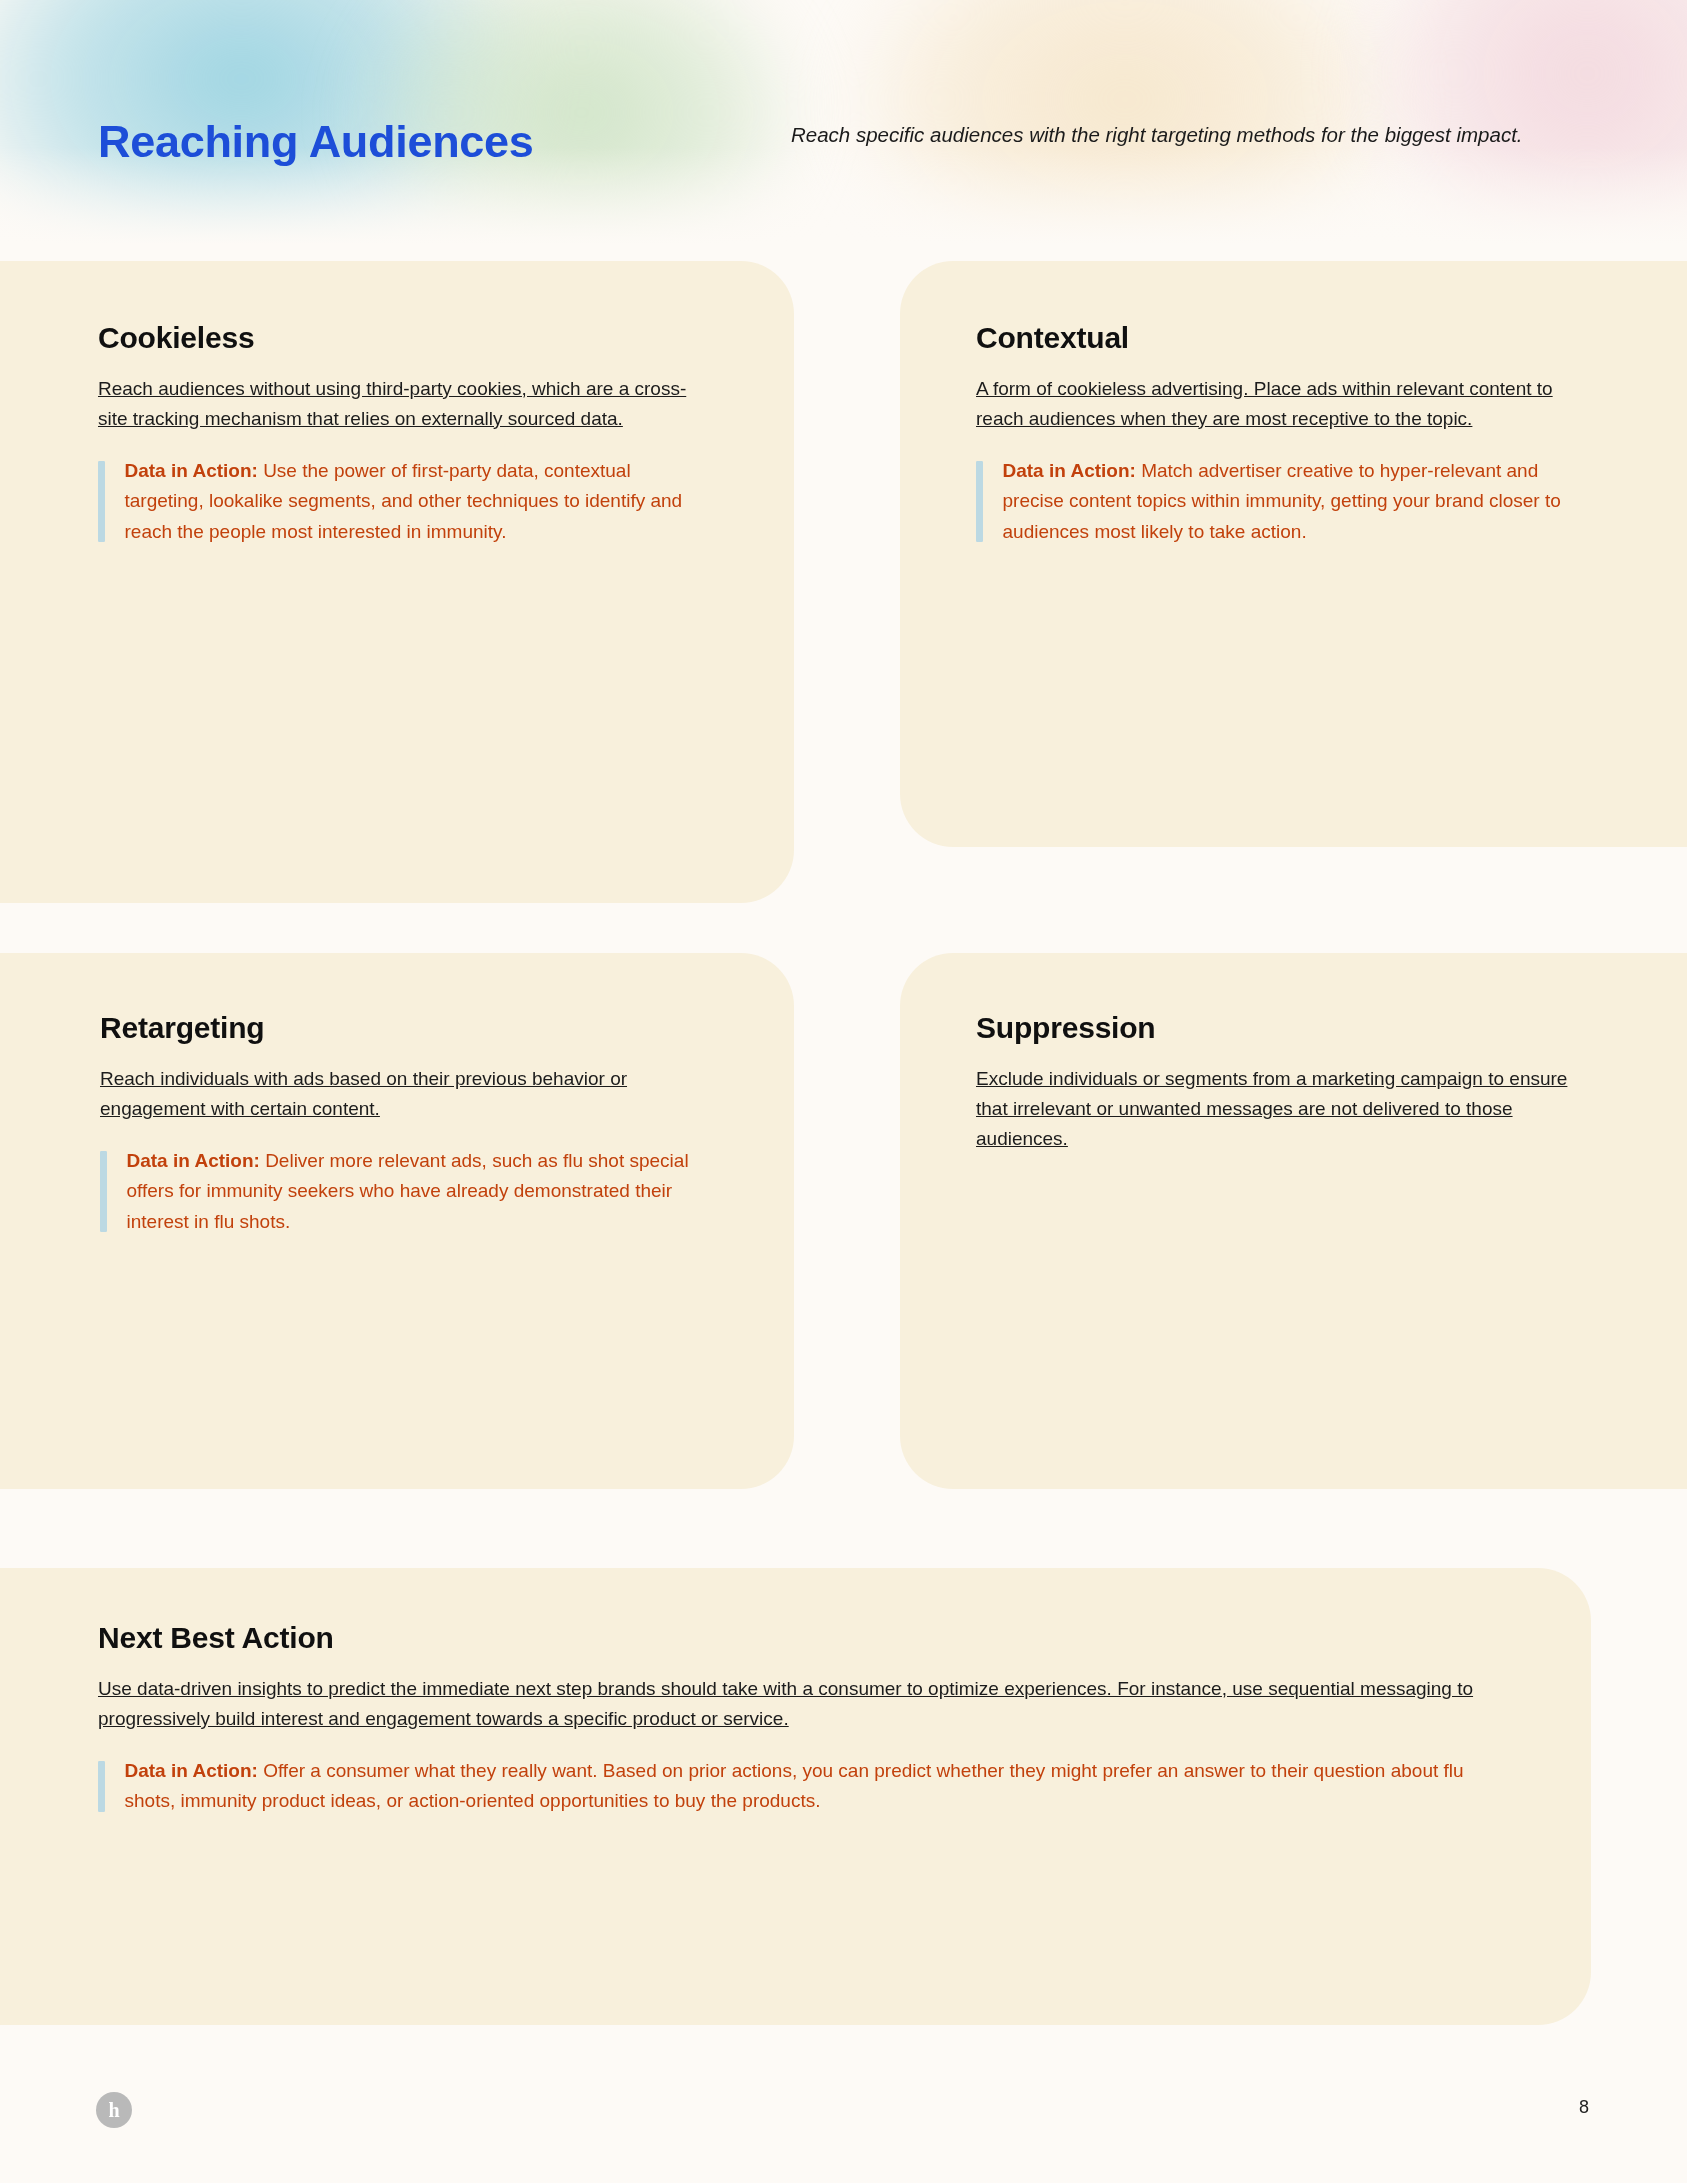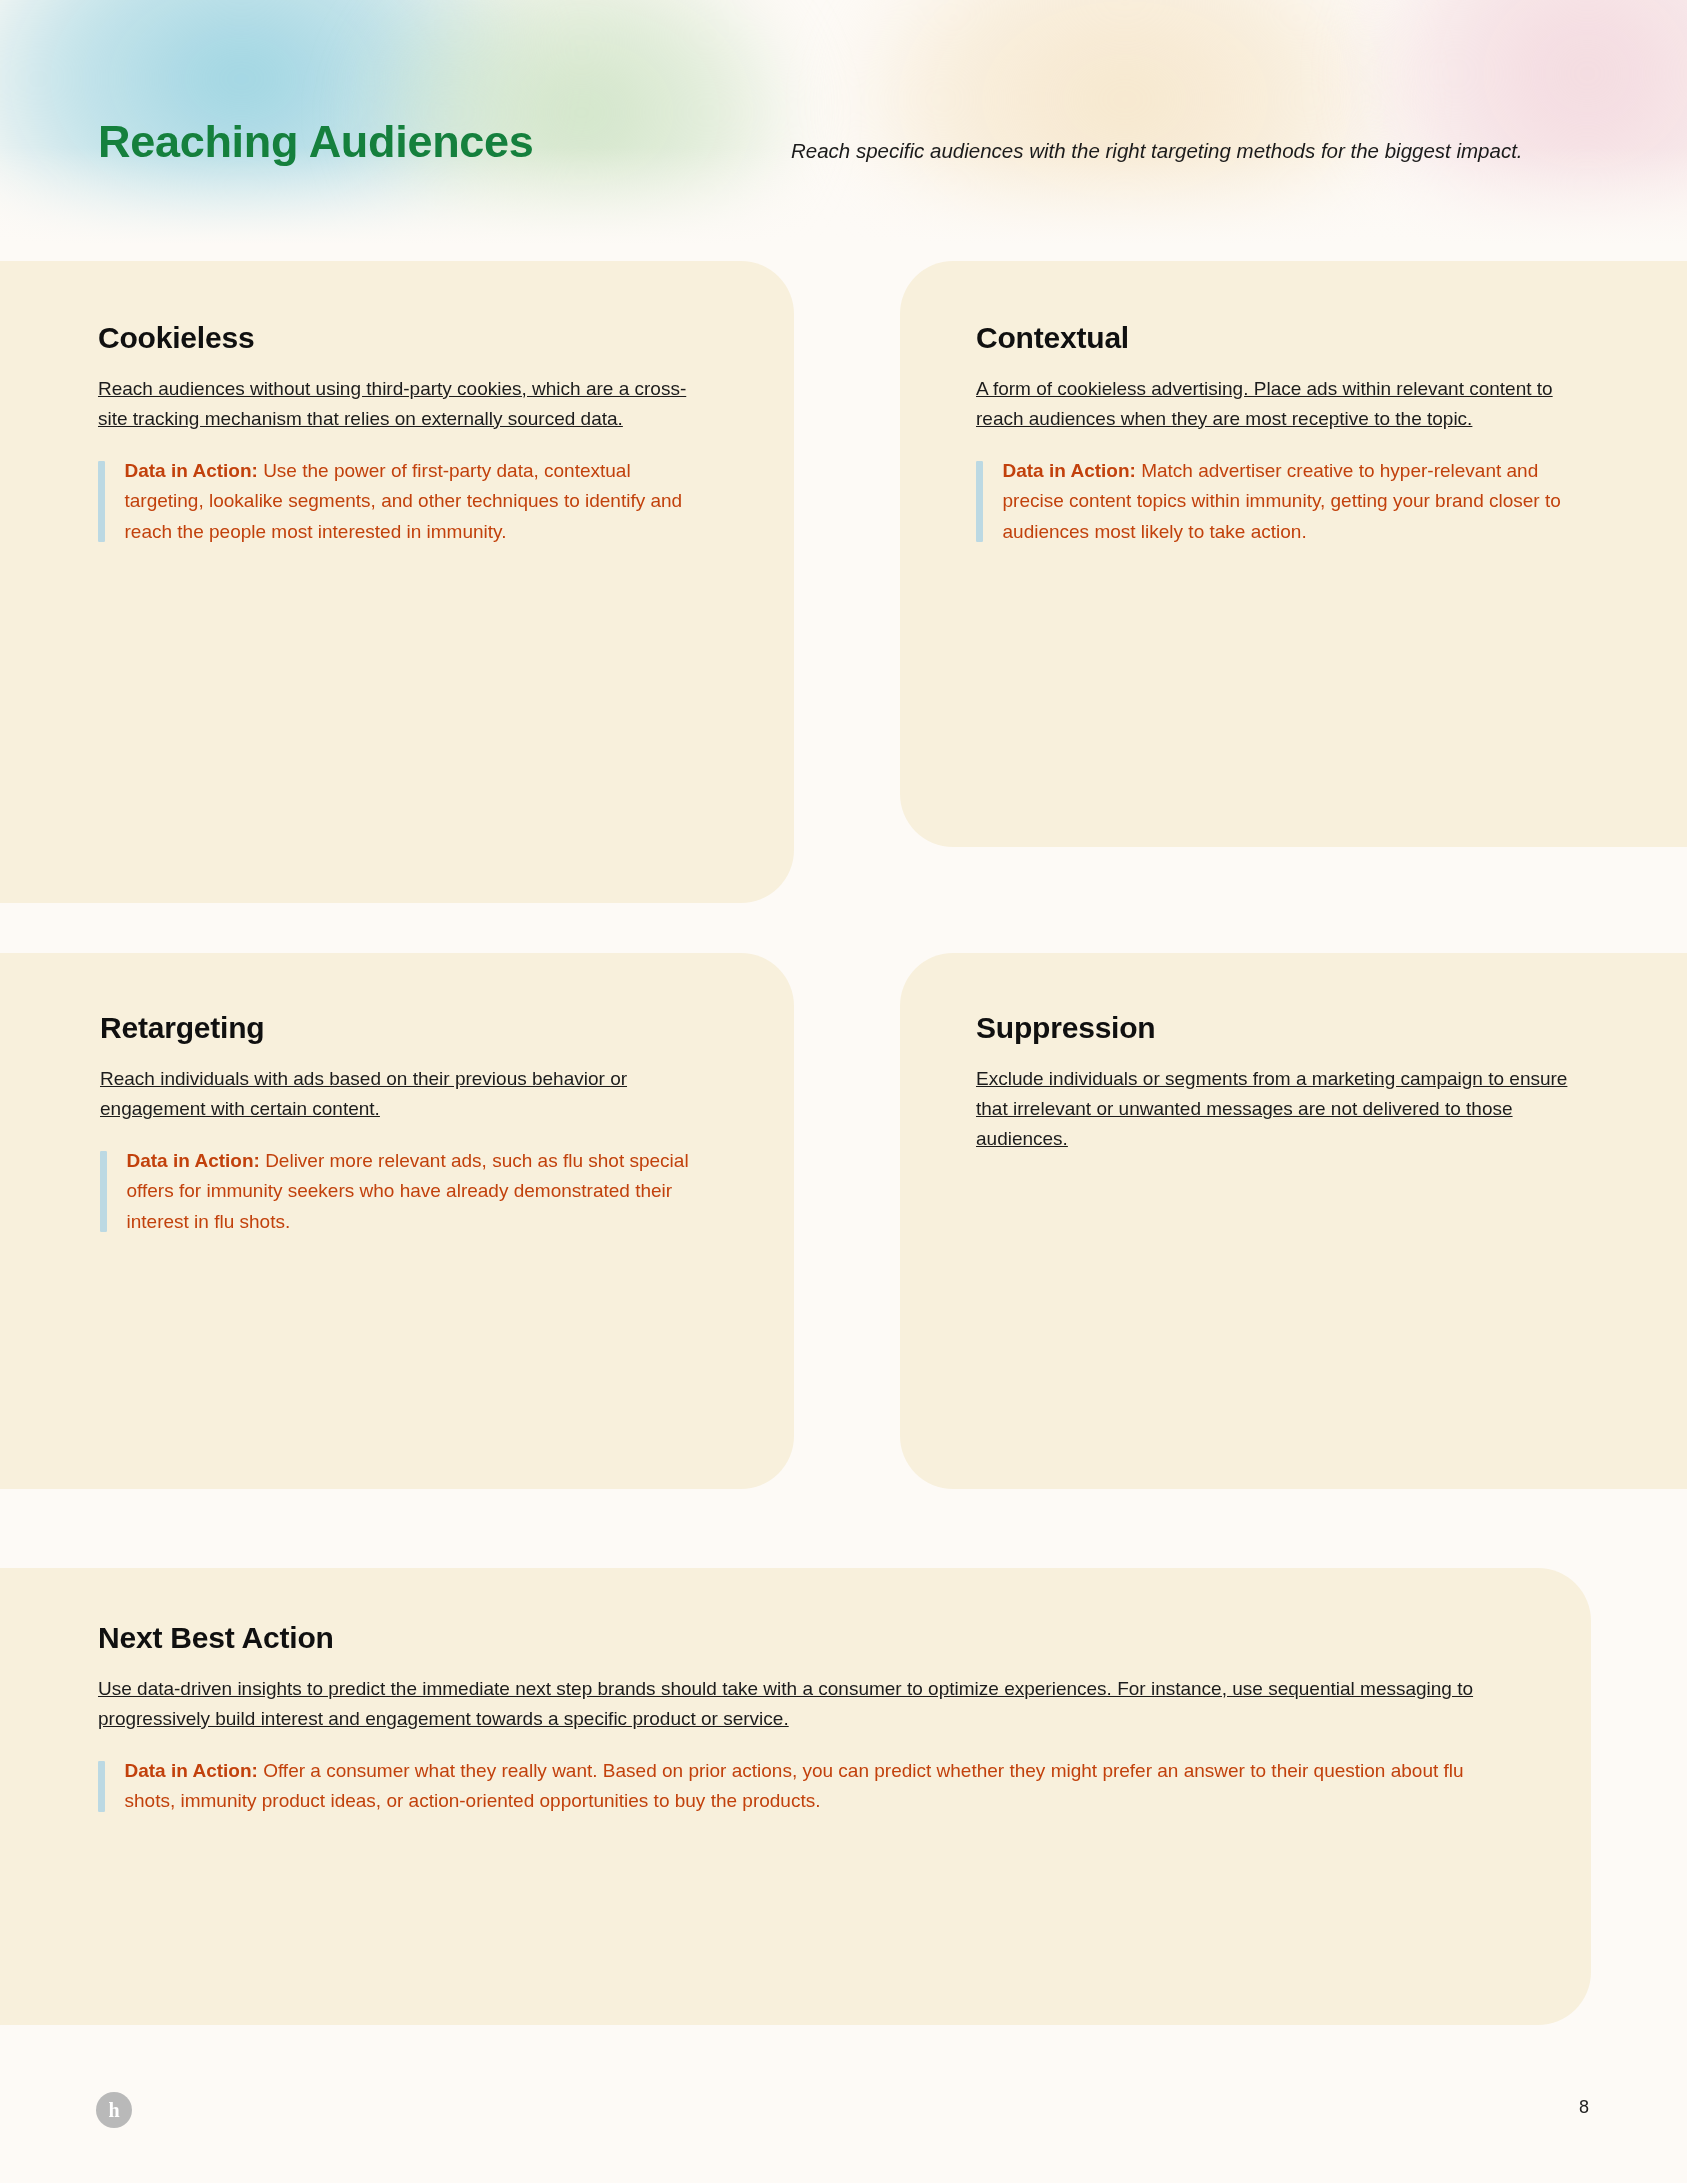--- a/index.html
+++ b/index.html
@@ -58,32 +58,31 @@
     left: 0; bottom: 0;
     width: 1687px; height: 106px;
     background: linear-gradient(to bottom, rgba(253,250,246,0) 0%, rgba(253,250,246,1) 92%);
   }
   
   .page-title {
     position: absolute;
     left: 98px; top: 116px;
     font-size: 45px;
     font-weight: bold;
-    color: #15803d;
+    color: #1d4ed8;
     letter-spacing: -0.3px;
   }
   .page-subtitle {
     position: absolute;
     left: 791px; top: 120px;
     width: 814px;
     font-size: 20.5px;
     font-style: italic;
     line-height: 1.45;
     color: #1b1b1b;
-    margin-top: 16px;
   }
   
   .card {
     position: absolute;
     background: #f8f0dc;
   }
   .card-title {
     font-size: 30px;
     font-weight: bold;
     color: #101010;

